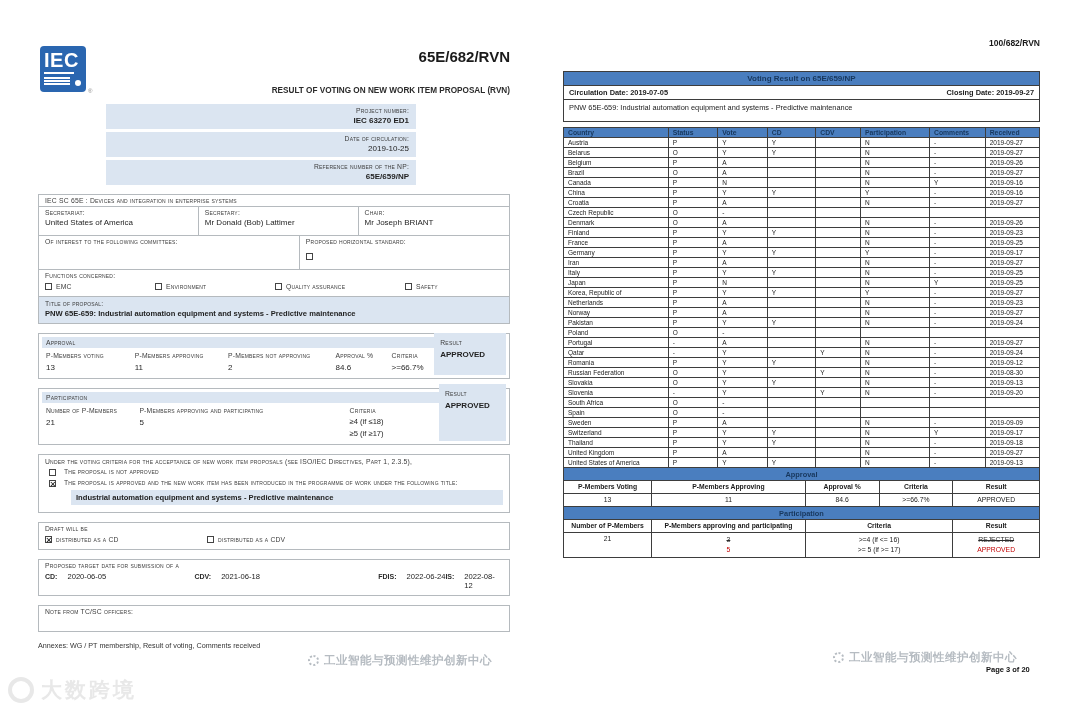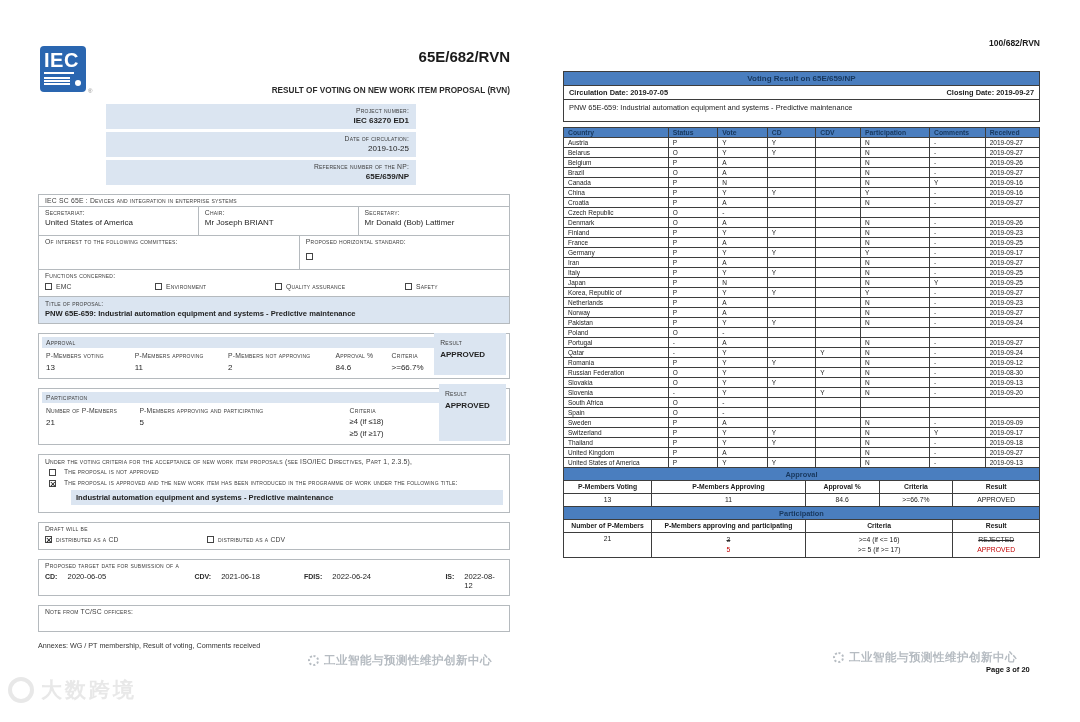--- a/index.html
+++ b/index.html
@@ -73,21 +73,21 @@
   .draft-opts{display:flex;margin-top:4px;align-items:center;}
   .draft-opt{display:flex;align-items:center;gap:4px;}
   .draft-opt:first-child{width:162px;}
 
   .dates-box{padding:2px 6px 5px;}
   .date-row{display:flex;margin-top:3px;align-items:baseline;}
   .date-item{display:flex;align-items:baseline;gap:10px;}
   .date-item .dl{font-size:7px;font-weight:bold;color:#2b2b2b;}
   .date-item .dv{font-size:7.6px;}
   .date-item:nth-child(1){width:150px;} .date-item:nth-child(2){width:110px;}
-  .date-item:nth-child(3){width:142px;}
+  .date-item:nth-child(3){width:142px;justify-content:flex-end;}
 
   .note-box{padding:2px 6px 16px;}
   .annexes{margin-top:9px;font-size:7.2px;color:#333;}
 
   
   .page-right{position:absolute;left:563px;top:38px;width:477px;}
   .rp-docnum{text-align:right;font-size:8.5px;font-weight:600;color:#1a1a1a;}
   .rp-top{border:1px solid var(--dborder);margin-top:23px;}
   .rp-titlebar{background:var(--blue);color:var(--navy);font-size:8px;font-weight:bold;
     text-align:center;padding:2px 0;border-bottom:1px solid var(--dborder);}
@@ -163,26 +163,26 @@
   </div>
 
   <div class="lp-box">
     <div class="c-header sc">IEC SC 65E : Devices and integration in enterprise systems</div>
     <div class="c-row3">
       <div class="c-cell">
         <div class="sc">Secretariat:</div>
         <div class="v">United States of America</div>
       </div>
       <div class="c-cell">
+        <div class="sc">Secretary:</div>
+        <div class="v">Mr Donald (Bob) Lattimer</div>
+      </div>
+      <div class="c-cell">
         <div class="sc">Chair:</div>
         <div class="v">Mr Joseph BRIANT</div>
-      </div>
-      <div class="c-cell">
-        <div class="sc">Secretary:</div>
-        <div class="v">Mr Donald (Bob) Lattimer</div>
       </div>
     </div>
     <div class="c-row2">
       <div class="c-int sc">Of interest to the following committees:</div>
       <div class="c-hor">
         <div class="sc">Proposed horizontal standard:</div>
         <span class="cb" style="margin-top:4px;"></span>
       </div>
     </div>
     <div class="c-fun">

